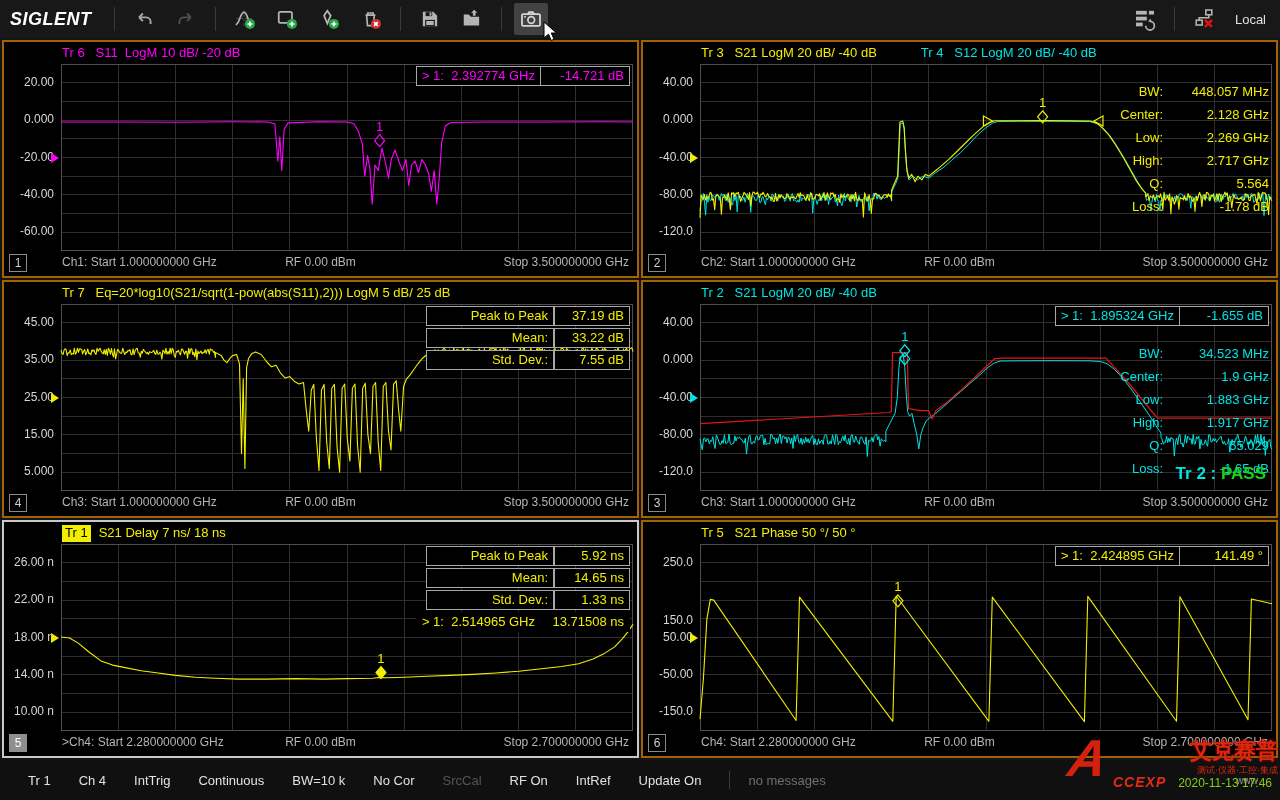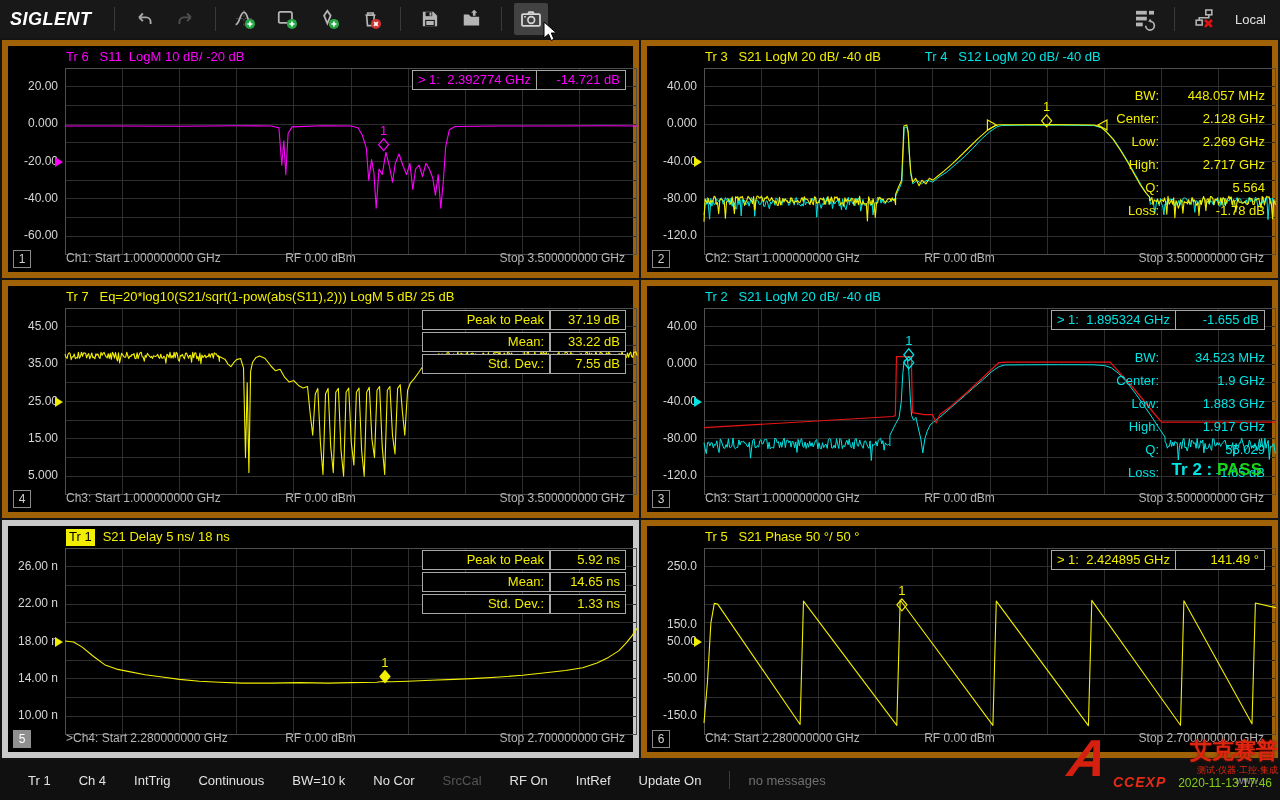--- a/index.html
+++ b/index.html
@@ -9,21 +9,21 @@
   .toolbar{position:absolute;top:0;left:0;right:0;height:38px;background:#181818;display:flex;align-items:center;}
   .brand{color:#fff;font-weight:800;font-size:18px;letter-spacing:.5px;padding:0 14px 0 10px;font-style:italic;}
   .tb-sep{width:1px;height:24px;background:#3a3a3a;margin:0 8px;}
   .tb-btn{width:34px;height:32px;display:flex;align-items:center;justify-content:center;margin:0 4px;border-radius:2px;}
   .tb-btn.active{background:#424242;}
   .tb-spacer{flex:1;}
   .local{color:#e0e0e0;font-size:13px;padding:0 14px 0 10px;}
   
   .panels{position:absolute;top:38px;left:0;right:0;bottom:40px;display:grid;
           grid-template-columns:1fr 1fr;grid-template-rows:1fr 1fr 1fr;gap:2px;background:#141414;padding:2px;}
-  .panel{position:relative;background:#000;border:6px solid #a16207;overflow:visible;}
+  .panel{position:relative;background:#000;border:2px solid #a16207;overflow:visible;}
   .panel.active{border-color:#c9c9c9;}
   .p-header{position:absolute;top:3px;left:58px;height:17px;font-size:13px;display:flex;white-space:pre;z-index:5;}
   .p-header .hl{background:#f2ee00;color:#000;padding:0 3px;}
   .p-plot{position:absolute;left:57px;top:22px;right:6px;bottom:27px;}
   .p-plot svg{display:block;overflow:visible;}
   .p-ylab{position:absolute;left:0;width:50px;text-align:right;font-size:12px;color:#d6d6d6;white-space:pre;}
   .p-ref{position:absolute;width:0;height:0;border-top:5px solid transparent;border-bottom:5px solid transparent;border-left:8px solid #fff;}
   .p-readouts{position:absolute;top:24px;right:7px;z-index:6;display:flex;flex-direction:column;align-items:flex-end;}
   .ro-row{display:flex;margin-bottom:2px;font-size:13px;background:#000;}
   .ro-row .cell{border:1px solid #a8a8a8;padding:0 5px;height:18px;line-height:17px;white-space:pre;}
@@ -299,21 +299,21 @@
           <div class="ro-pair" style="color: rgb(0, 228, 228);"><span class="lb">BW:</span><span class="vl">34.523 MHz</span></div>
           <div class="ro-pair" style="color: rgb(0, 228, 228);"><span class="lb">Center:</span><span class="vl">1.9 GHz</span></div>
           <div class="ro-pair" style="color: rgb(0, 228, 228);"><span class="lb">Low:</span><span class="vl">1.883 GHz</span></div>
           <div class="ro-pair" style="color: rgb(0, 228, 228);"><span class="lb">High:</span><span class="vl">1.917 GHz</span></div>
           <div class="ro-pair" style="color: rgb(0, 228, 228);"><span class="lb">Q:</span><span class="vl">55.029</span></div>
           <div class="ro-pair" style="color: rgb(0, 228, 228);"><span class="lb">Loss:</span><span class="vl">-1.65 dB</span></div>
         </div>
         <div class="p-pass"><span style="color: rgb(0, 228, 228);">Tr 2 : </span><span style="color: rgb(24, 212, 24);">PASS</span></div>
       </section>
       <section class="panel active">
-        <div class="p-header" style="gap: 8px;"><span class="hl">Tr 1</span><span style="color: rgb(242, 238, 0);">S21 Delay 5 ns/ 18 ns</span></div>
+        <div class="p-header" style="gap: 8px;"><span class="hl">Tr 1</span><span style="color: rgb(242, 238, 0);">S21 Delay 7 ns/ 18 ns</span></div>
         <div class="p-plot">
           <svg width="572" height="187" viewBox="0 0 572 187">
             <path d="M57.2 0V187M0 18.7H572M114.4 0V187M0 37.4H572M171.6 0V187M0 56.1H572M228.8 0V187M0 74.8H572M286.0 0V187M0 93.5H572M343.2 0V187M0 112.2H572M400.4 0V187M0 130.9H572M457.6 0V187M0 149.6H572M514.8 0V187M0 168.3H572" stroke="#2e2e2e" stroke-width="1" fill="none" shape-rendering="crispEdges"></path>
             <rect x="0.5" y="0.5" width="571" height="186" stroke="#4e4e4e" fill="none" shape-rendering="crispEdges"></rect>
             <path d="M0.0 93.0L8.6 94.0L17.2 99.1L28.6 108.5L40.0 116.9L51.5 121.1L62.9 123.4L80.1 126.7L97.2 129.0L114.4 131.4L134.4 133.2L154.4 134.2L177.3 135.1L205.9 135.1L234.5 134.6L263.1 135.1L286.0 134.6L311.7 134.2L317.5 133.5L326.0 133.7L343.2 133.2L366.1 132.3L389.0 131.4L411.8 130.4L434.7 129.0L457.6 127.2L480.5 124.8L500.5 122.5L517.7 119.7L532.0 115.0L543.4 109.4L553.7 102.9L561.7 94.4L566.9 87.9L572.0 80.4" stroke="#f2ee00" stroke-width="1.1" fill="none" stroke-linejoin="round"></path>
             <path d="M319.9768 122.5625L324.9768 128.5625L319.9768 134.5625L314.9768 128.5625Z" stroke="#f2ee00" stroke-width="1.2" fill="#f2ee00"></path>
             <text x="319.9768" y="118.5625" fill="#f2ee00" font-size="13" text-anchor="middle">1</text>
           </svg>
         </div>
         <div class="p-footer">
@@ -333,20 +333,24 @@
             <span class="cell s1">Peak to Peak</span>
             <span class="cell s2">5.92 ns</span>
           </div>
           <div class="ro-row" style="color: rgb(242, 238, 0);">
             <span class="cell s1">Mean:</span>
             <span class="cell s2">14.65 ns</span>
           </div>
           <div class="ro-row" style="color: rgb(242, 238, 0);">
             <span class="cell s1">Std. Dev.:</span>
             <span class="cell s2">1.33 ns</span>
+          </div>
+          <div class="ro-row plain" style="color: rgb(242, 238, 0);">
+            <span class="cell">&gt; 1:  2.514965 GHz</span>
+            <span class="cell c2">13.71508 ns</span>
           </div>
         </div>
       </section>
       <section class="panel">
         <div class="p-header" style="gap: 0px;"><span style="color: rgb(242, 238, 0);">Tr 5   S21 Phase 50 °/ 50 °</span></div>
         <div class="p-plot">
           <svg width="572" height="187" viewBox="0 0 572 187">
             <path d="M57.2 0V187M0 18.7H572M114.4 0V187M0 37.4H572M171.6 0V187M0 56.1H572M228.8 0V187M0 74.8H572M286.0 0V187M0 93.5H572M343.2 0V187M0 112.2H572M400.4 0V187M0 130.9H572M457.6 0V187M0 149.6H572M514.8 0V187M0 168.3H572" stroke="#2e2e2e" stroke-width="1" fill="none" shape-rendering="crispEdges"></path>
             <rect x="0.5" y="0.5" width="571" height="186" stroke="#4e4e4e" fill="none" shape-rendering="crispEdges"></rect>
             <path d="M0.0 175.0L3.4 134.6L6.9 74.8L10.3 55.4L13.7 56.1L96.1 176.5L99.5 53.1L192.8 177.3L196.2 52.0L288.9 177.3L292.3 53.1L384.4 177.7L387.8 52.4L476.5 177.3L479.9 52.7L548.0 175.8L551.4 55.0L572.0 59.8" stroke="#f2ee00" stroke-width="1.1" fill="none" stroke-linejoin="round"></path>

